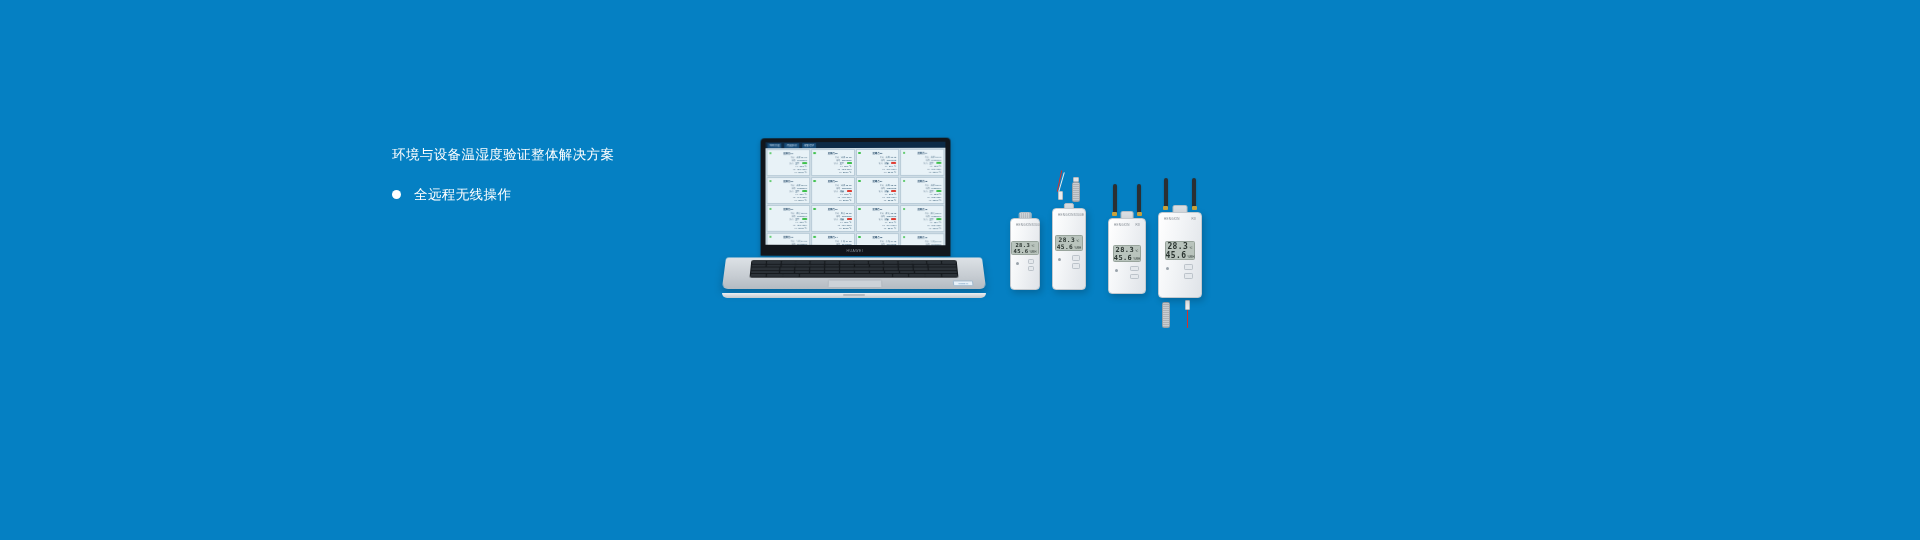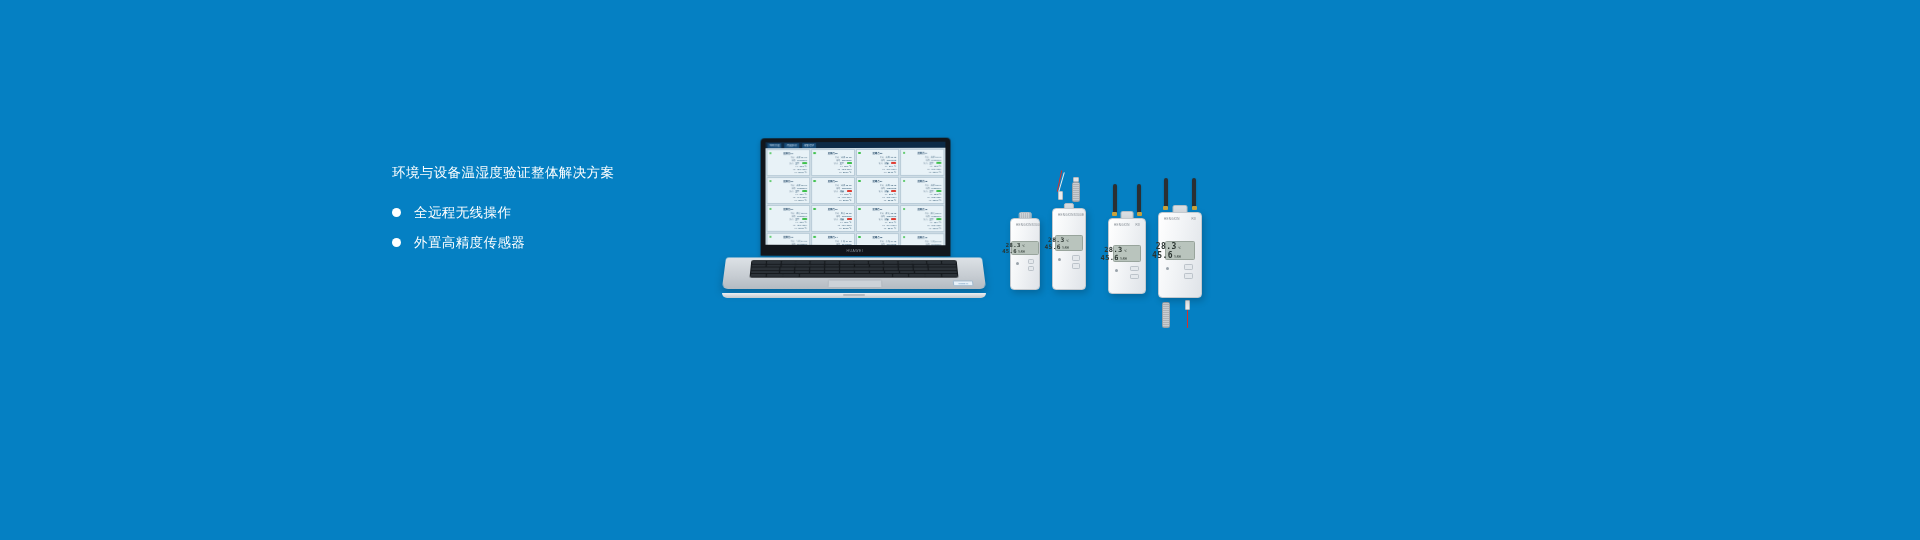--- a/index.html
+++ b/index.html
@@ -13,21 +13,21 @@
 
   
   .copy { position:absolute; left:392px; top:142px; width:330px; }
   .headline {
     color:#ffffff; font-size:23px; font-weight:bold;
     letter-spacing:1px; line-height:1.2;
     text-shadow:0 1px 2px rgba(0,0,0,.18);
   }
   .subhead {
     color:#ffffff; font-size:13.5px; font-weight:normal;
-    margin-top:22px; letter-spacing:.4px; line-height:1.3;
+    margin-top:4px; letter-spacing:.4px; line-height:1.3;
   }
   .bullets { margin-top:22px; list-style:none; }
   .bullet { display:flex; align-items:center; margin-bottom:12px;text-align:center; }
   .dot {
     width:9px; height:9px; border-radius:50%;
     background:#ffffff; flex:0 0 9px; margin-right:13px;
   }
   .bullet-label { color:#ffffff; font-size:13.5px; letter-spacing:.4px; }
 
   
@@ -135,20 +135,21 @@
   .dev-brand {
     position:absolute; top:4px; left:5px; right:5px;
     display:flex; justify-content:space-between;
   }
   .dev-brand span { font-size:3px; color:#7d858d; letter-spacing:.3px; }
   .lcd {
     position:absolute; left:50%; transform:translateX(-50%);
     background:#b9c4bd; border:.7px solid #98a49c; border-radius:1.5px;
     display:flex; flex-direction:column; justify-content:center;
     padding:1px 13px;
+    align-items:center;
   }
   .lcd-line { display:flex; align-items:baseline; justify-content:flex-end; }
   .lcd-val {
     font-family:"DejaVu Sans Mono","Liberation Mono",monospace;
     color:#2a3430; font-weight:bold; letter-spacing:.4px;
   }
   .lcd-unit { font-size:3px; color:#3b4views; color:#3b4642; margin-left:1px; }
   .dev-btn {
     position:absolute; background:#e4e8ec; border:.5px solid #bcc3ca;
     border-radius:1.2px;
@@ -190,24 +191,20 @@
 <body>
 
 <div class="banner">
 
   <div class="copy">
     <div class="subhead">环境与设备温湿度验证整体解决方案</div>
     <ul class="bullets">
       <li class="bullet">
         <span class="dot"></span>
         <span class="bullet-label">全远程无线操作</span>
-      </li>
-      <li class="bullet">
-        <span class="dot"></span>
-        <span class="bullet-label">外置高精度传感器</span>
       </li>
     </ul>
   </div>
 
   <div class="laptop">
 
     <div class="lid">
       <div class="screen">
 
         <div class="app-top">

